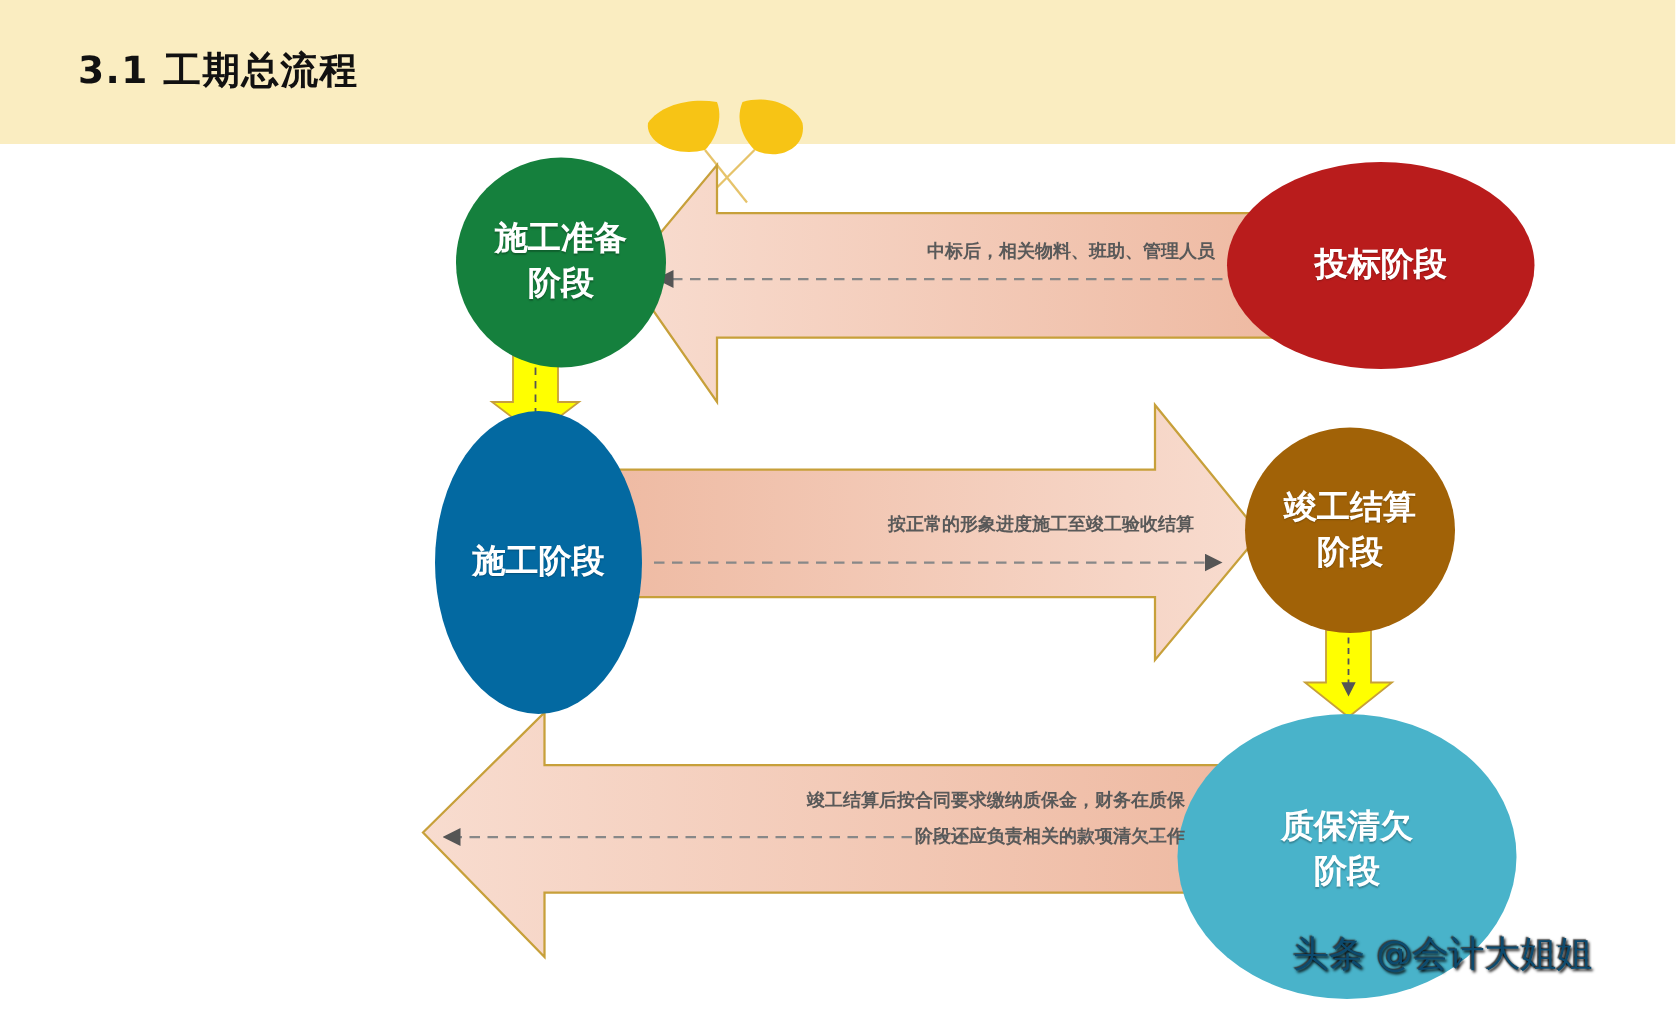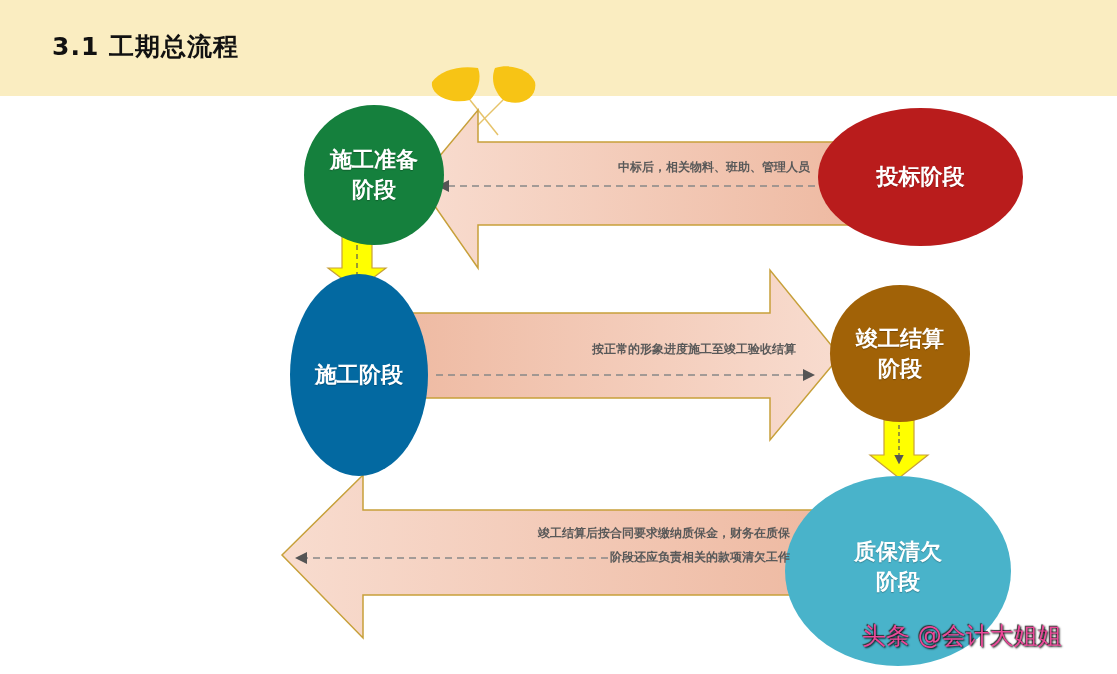--- a/index.html
+++ b/index.html
@@ -2,21 +2,21 @@
 <html><head>
 <meta charset="utf-8">
 <style>
   html,body{margin:0;padding:0;}
   body{width:1117px;height:674px;position:relative;overflow:hidden;background:#ffffff;font-family:"DejaVu Sans","Liberation Sans",sans-serif;}
   .header{position:absolute;left:0;top:0;width:1117px;height:96px;background:#faedc1;}
   .title{position:absolute;left:52px;top:30px;font-size:25px;font-weight:bold;color:#111;letter-spacing:1px;}
   svg.canvas{position:absolute;left:0;top:0;}
   .node{position:absolute;display:flex;align-items:center;justify-content:center;text-align:center;color:#fff;font-weight:bold;font-size:22px;line-height:30px;border-radius:50%;text-shadow:0 1px 1px rgba(0,0,0,0.25);}
   .arrow-text{position:absolute;text-align:right;color:#595959;font-weight:bold;font-size:12px;line-height:22px;white-space:nowrap;}
-  .watermark{position:absolute;left:862px;top:620px;font-size:24px;color:#ec4899;text-shadow:1px 1px 2px #000, -1px -1px 1px #333;white-space:nowrap;}
+  .watermark{position:absolute;left:862px;top:620px;font-size:24px;color:#0c4a6e;text-shadow:1px 1px 2px #000, -1px -1px 1px #333;white-space:nowrap;}
 </style>
 </head>
 <body>
 
 <div class="header">
   <div class="title">3.1 工期总流程</div>
 </div>
 
 <svg class="canvas" width="1117" height="674">
   <defs>

